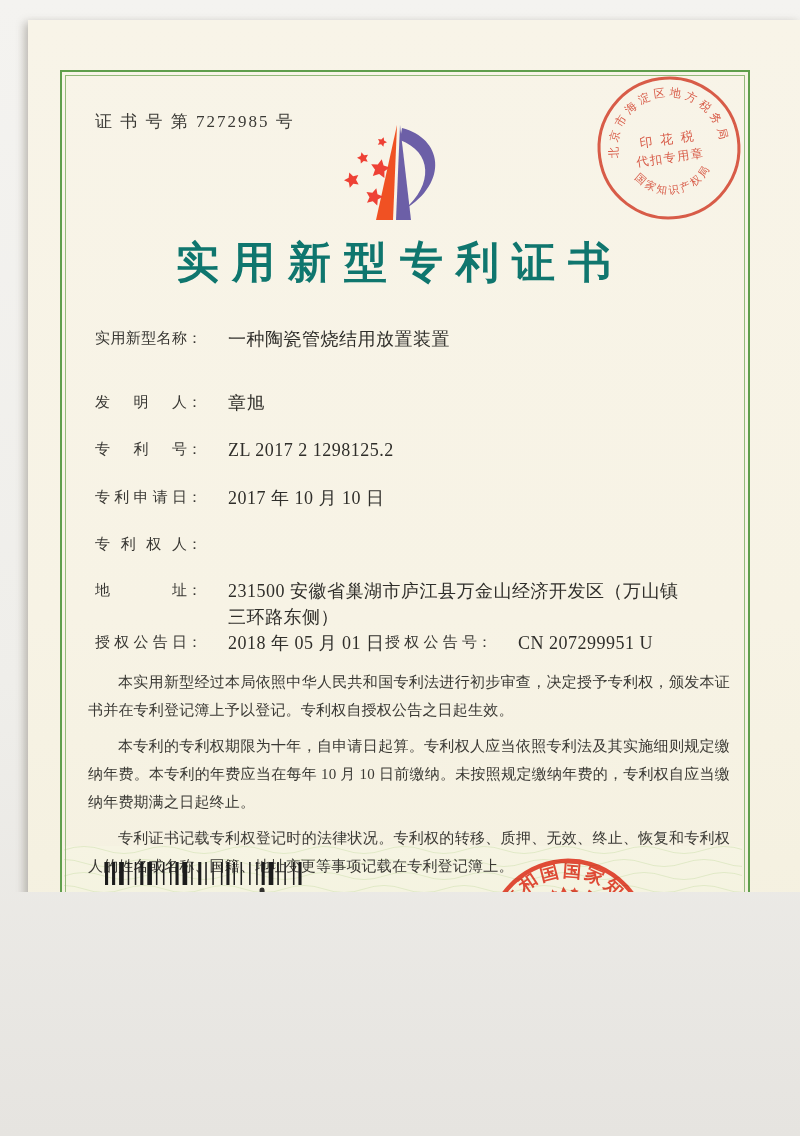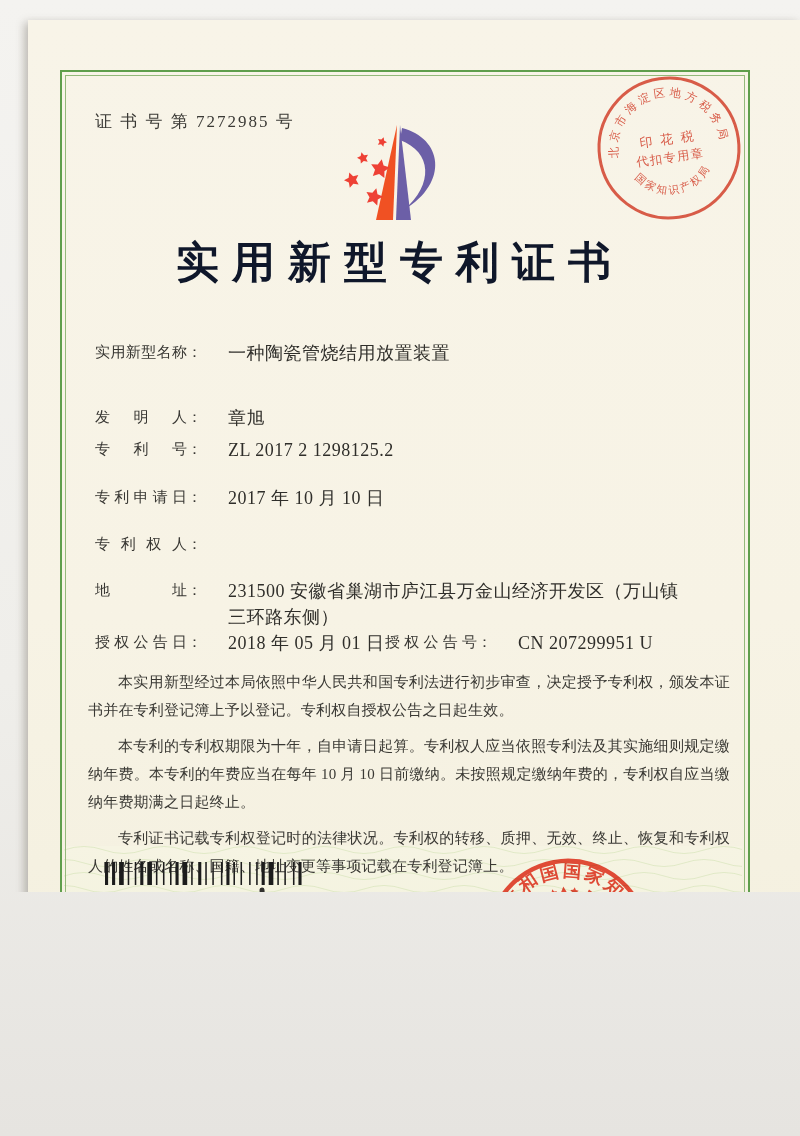--- a/index.html
+++ b/index.html
@@ -27,21 +27,21 @@
   
   .flourish{position:absolute;width:132px;height:126px;z-index:5;}
   .flourish.left{left:32px;top:948px;}
   .flourish.right{left:636px;top:948px;transform:scaleX(-1);}
   
   .cert-no{position:absolute;left:95px;top:110px;font-size:17px;letter-spacing:2px;color:#3a3935;z-index:6;}
   .logo{position:absolute;left:330px;top:120px;width:140px;height:108px;z-index:6;}
   .stamp{position:absolute;left:593px;top:72px;width:152px;height:152px;z-index:8;
          transform:rotate(-8deg);opacity:.92;mix-blend-mode:multiply;}
   .title{position:absolute;left:0;right:0;top:234px;text-align:center;font-size:43px;
-         letter-spacing:13px;font-weight:600;color:#0f172a;z-index:6;}
+         letter-spacing:13px;font-weight:600;color:#0f766e;z-index:6;}
   
   .row{position:absolute;left:95px;display:flex;align-items:flex-start;z-index:6;}
   .flabel{display:inline-block;width:92px;font-size:15px;letter-spacing:0;
           text-align:justify;text-align-last:justify;padding-top:3px;color:#383733;}
   .fcolon{font-size:15px;padding-top:3px;color:#383733;}
   .fvalue{font-size:18px;margin-left:26px;letter-spacing:.5px;color:#2f2e2a;line-height:26px;}
   .addr .fvalue{width:452px;}
   .grant2{position:absolute;left:290px;top:0;display:flex;align-items:flex-start;}
   
   .paras{position:absolute;left:80px;top:660px;width:658px;z-index:6;}
@@ -158,26 +158,26 @@
     </text>
     <text x="100" y="94" text-anchor="middle" font-size="17" letter-spacing="3" fill="var(--stamp_red)">印 花 税</text>
     <text x="100" y="118" text-anchor="middle" font-size="16" letter-spacing="2" fill="var(--stamp_red)">代扣专用章</text>
     <text font-size="14" letter-spacing="3" fill="var(--stamp_red)">
       <textPath href="#stampBottom" startOffset="50%" text-anchor="middle">国家知识产权局</textPath>
     </text>
   </svg>
 
   <div class="title">实用新型专利证书</div>
 
-  <div class="row" style="top:340px">
+  <div class="row" style="top:326px">
     <span class="flabel">实用新型名称</span>
       <span class="fcolon">：</span>
     <span class="fvalue">一种陶瓷管烧结用放置装置</span>
   </div>
-  <div class="row" style="top:405px">
+  <div class="row" style="top:390px">
     <span class="flabel">发明人</span>
       <span class="fcolon">：</span>
     <span class="fvalue">章旭</span>
   </div>
   <div class="row" style="top:437px">
     <span class="flabel">专利号</span>
       <span class="fcolon">：</span>
     <span class="fvalue">ZL 2017 2 1298125.2</span>
   </div>
   <div class="row" style="top:485px">

